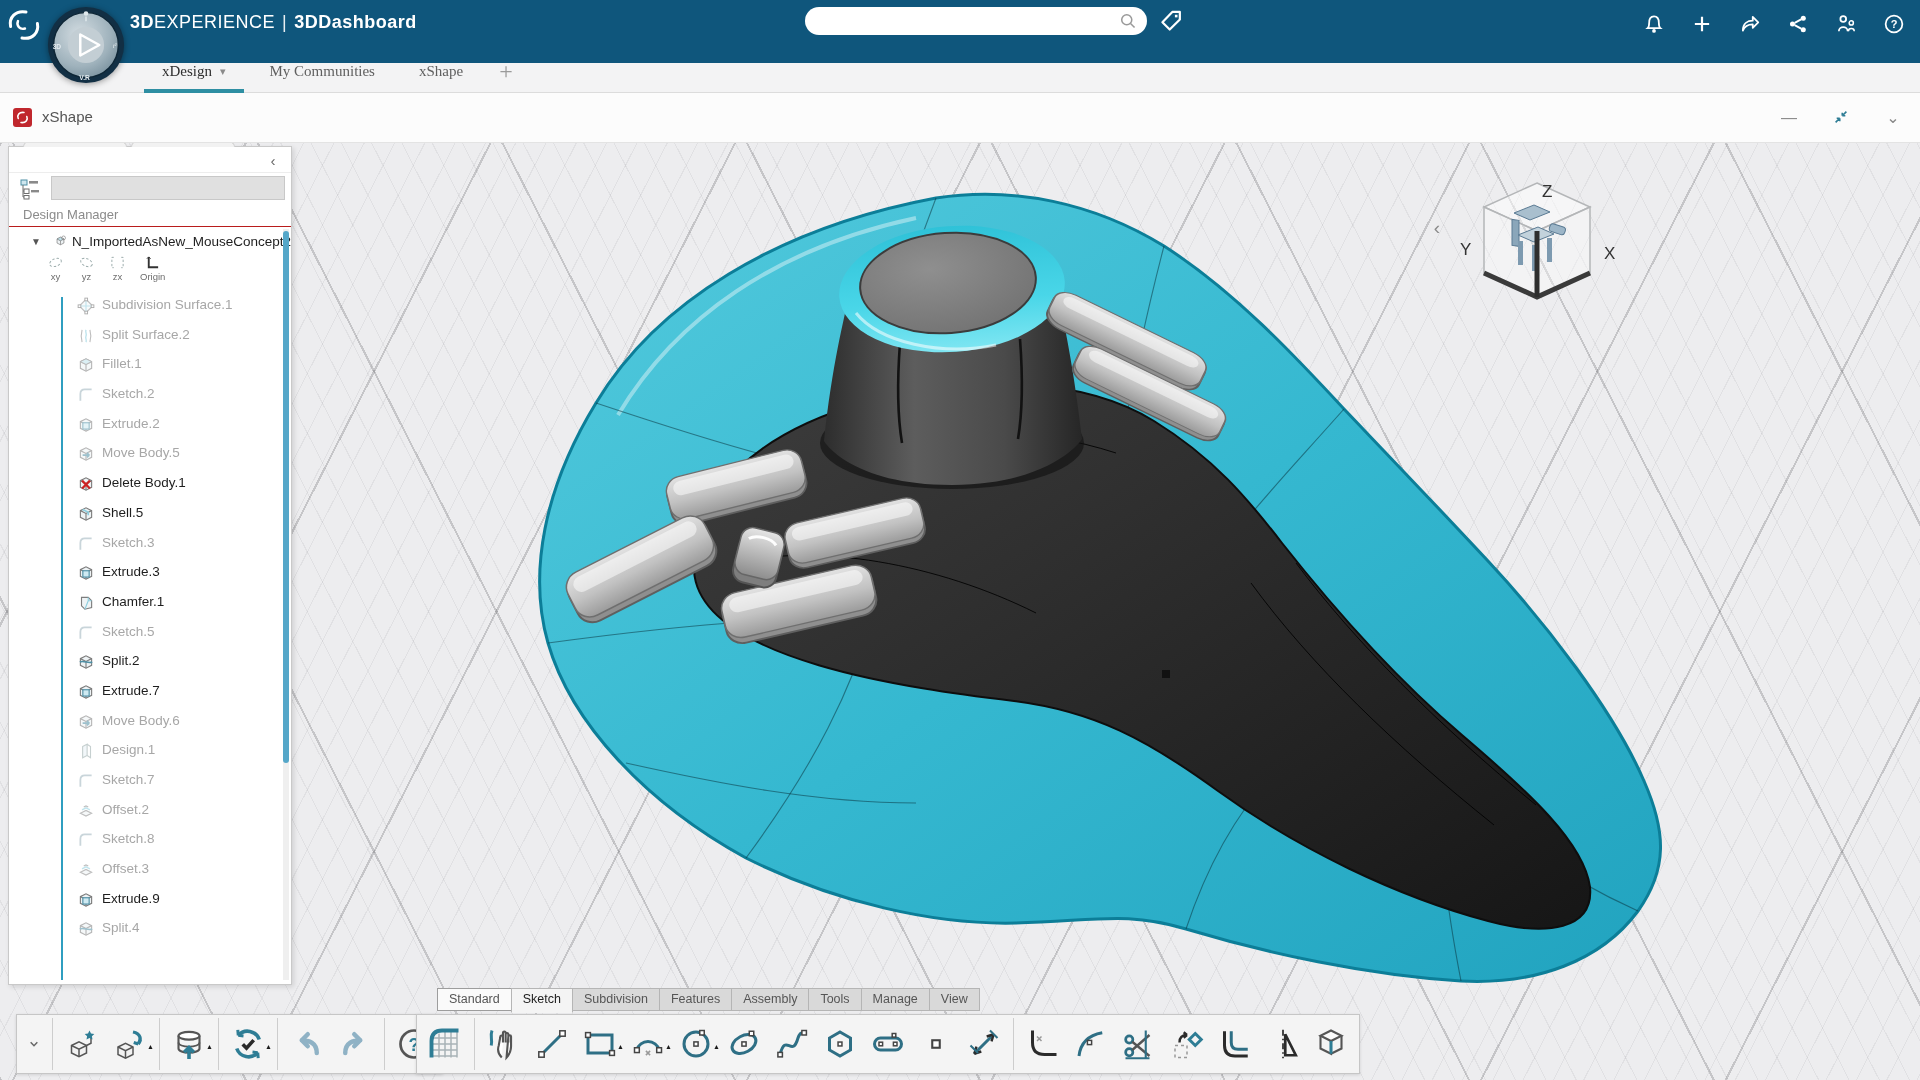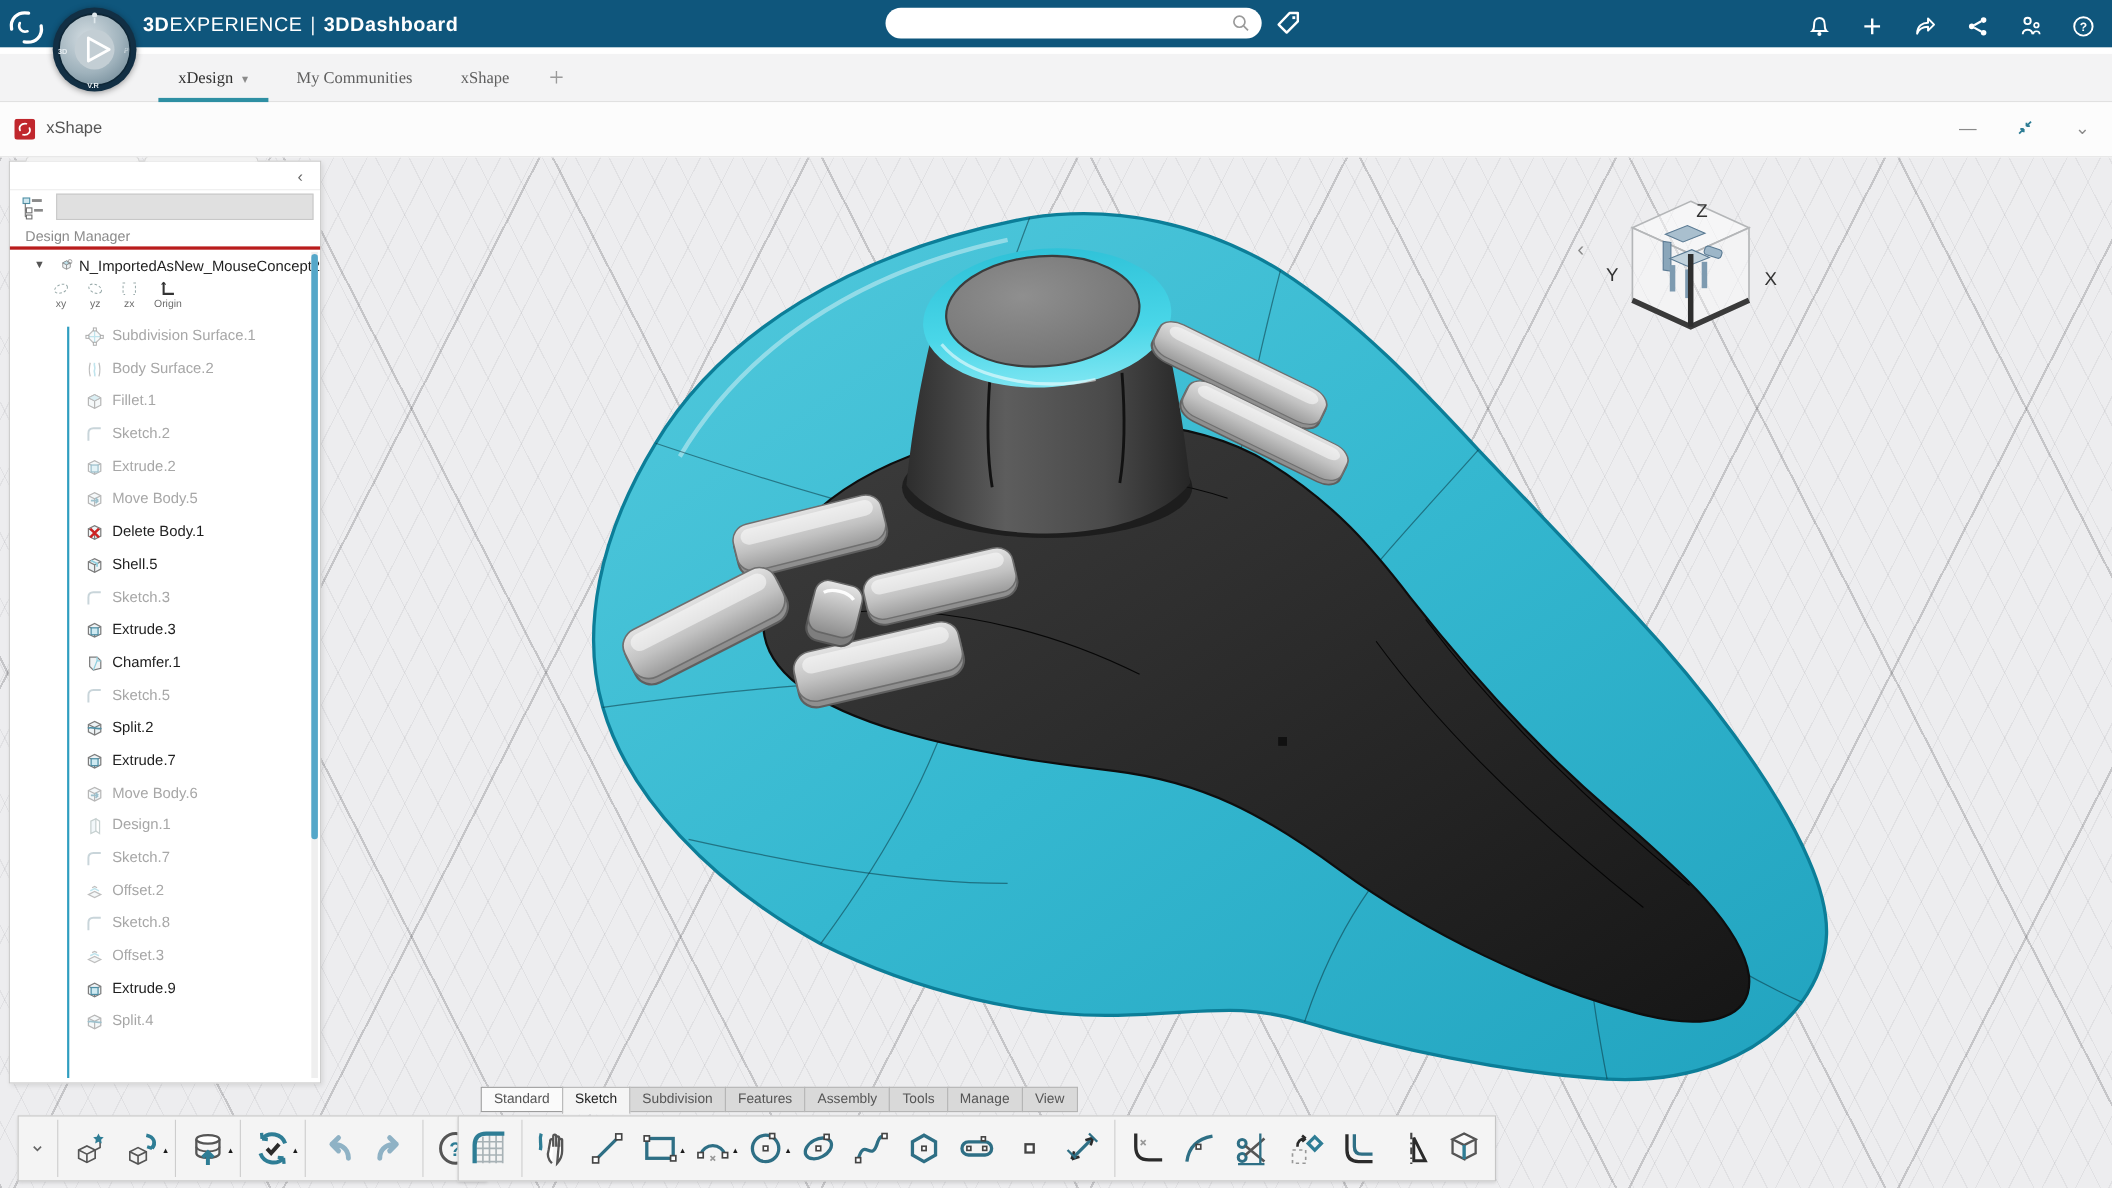--- a/index.html
+++ b/index.html
@@ -1,20 +1,20 @@
 <!DOCTYPE html>
 <html><head>
 <meta charset="utf-8">
 <style>
   * { margin:0; padding:0; box-sizing:border-box; }
   html,body { width:1920px; height:1080px; overflow:hidden; background:#fff;
     font-family:"Liberation Sans", sans-serif; }
 
   
-  .topbar { position:absolute; left:0; top:0; width:1920px; height:43px;
+  .topbar { position:absolute; left:0; top:0; width:1920px; height:63px;
     background:#0f567c; z-index:30; }
   .logo3ds { position:absolute; left:6px; top:7px; width:36px; height:36px; }
   .compass { position:absolute; left:46px; top:5px; width:80px; height:80px; z-index:40;
     filter:drop-shadow(0 1px 3px rgba(0,0,0,.4)); }
   .brand { position:absolute; left:130px; top:12px; color:#fff; font-size:18px;
     letter-spacing:.5px; font-weight:300; white-space:nowrap; }
   .brand b { font-weight:700; }
   .brand .sep { margin:0 7px; opacity:.9; font-weight:300; }
   .searchwrap { position:absolute; left:805px; top:7px; width:342px; height:28px;
     background:#fff; border-radius:15px; display:flex; align-items:center; }
@@ -69,21 +69,21 @@
   .ptabs { position:absolute; left:14px; top:-6px; display:flex; gap:4px; }
   .ptabs span { width:104px; height:6px; border:1px solid #d2d2d2; border-bottom:none;
     border-radius:6px 6px 0 0; background:#f2f2f2; }
   .prow1 { height:26px; border-bottom:1px solid #ededed; position:relative; }
   .pcollapse { position:absolute; right:8px; top:3px; width:20px; height:20px;
     border:none; background:transparent; color:#666; font-size:15px; cursor:pointer; }
   .prow2 { height:30px; display:flex; align-items:center; padding:0 6px 0 8px; gap:8px; }
   .treebtn { width:26px; height:24px; border:none; background:transparent; cursor:pointer; }
   .filterbox { flex:1; height:24px; background:#e0e0e0; border:1px solid #c8c8c8; }
   .ptitle { height:24px; line-height:24px; padding-left:14px; font-size:13px;
-    color:#8b8b8b; border-bottom:3px solid #b91c1c; }
+    color:#8b8b8b; border-bottom:1px solid #b91c1c; }
   .rootrow { height:28px; display:flex; align-items:center; cursor:pointer; }
   .rootrow .exp { margin-left:22px; font-size:10px; color:#555; }
   .rootrow .ricon { width:18px; height:18px; margin-left:14px; }
   .rootrow .rlabel { margin-left:6px; font-size:13.5px; color:#1e1e1e; }
   .planes { height:42px; display:flex; align-items:flex-start; padding-left:38px; gap:14px; }
   .plane { display:flex; flex-direction:column; align-items:center; gap:1px;
     background:none; border:none; cursor:pointer; }
   .plane svg { width:17px; height:15px; }
   .plane .plbl { font-size:9.5px; color:#6d6d6d; }
   .treewrap { position:relative; }
@@ -643,21 +643,21 @@
             <svg class="ticon" viewBox="0 0 16 16">
               <use href="#i-t-subdiv"></use>
             </svg>
             <span class="tlabel">Subdivision Surface.1</span>
           </li>
 
           <li class="titem dim">
             <svg class="ticon" viewBox="0 0 16 16">
               <use href="#i-t-knit"></use>
             </svg>
-            <span class="tlabel">Body Surface.2</span>
+            <span class="tlabel">Split Surface.2</span>
           </li>
 
           <li class="titem dim">
             <svg class="ticon" viewBox="0 0 16 16">
               <use href="#i-t-cube"></use>
             </svg>
             <span class="tlabel">Fillet.1</span>
           </li>
 
           <li class="titem dim">

